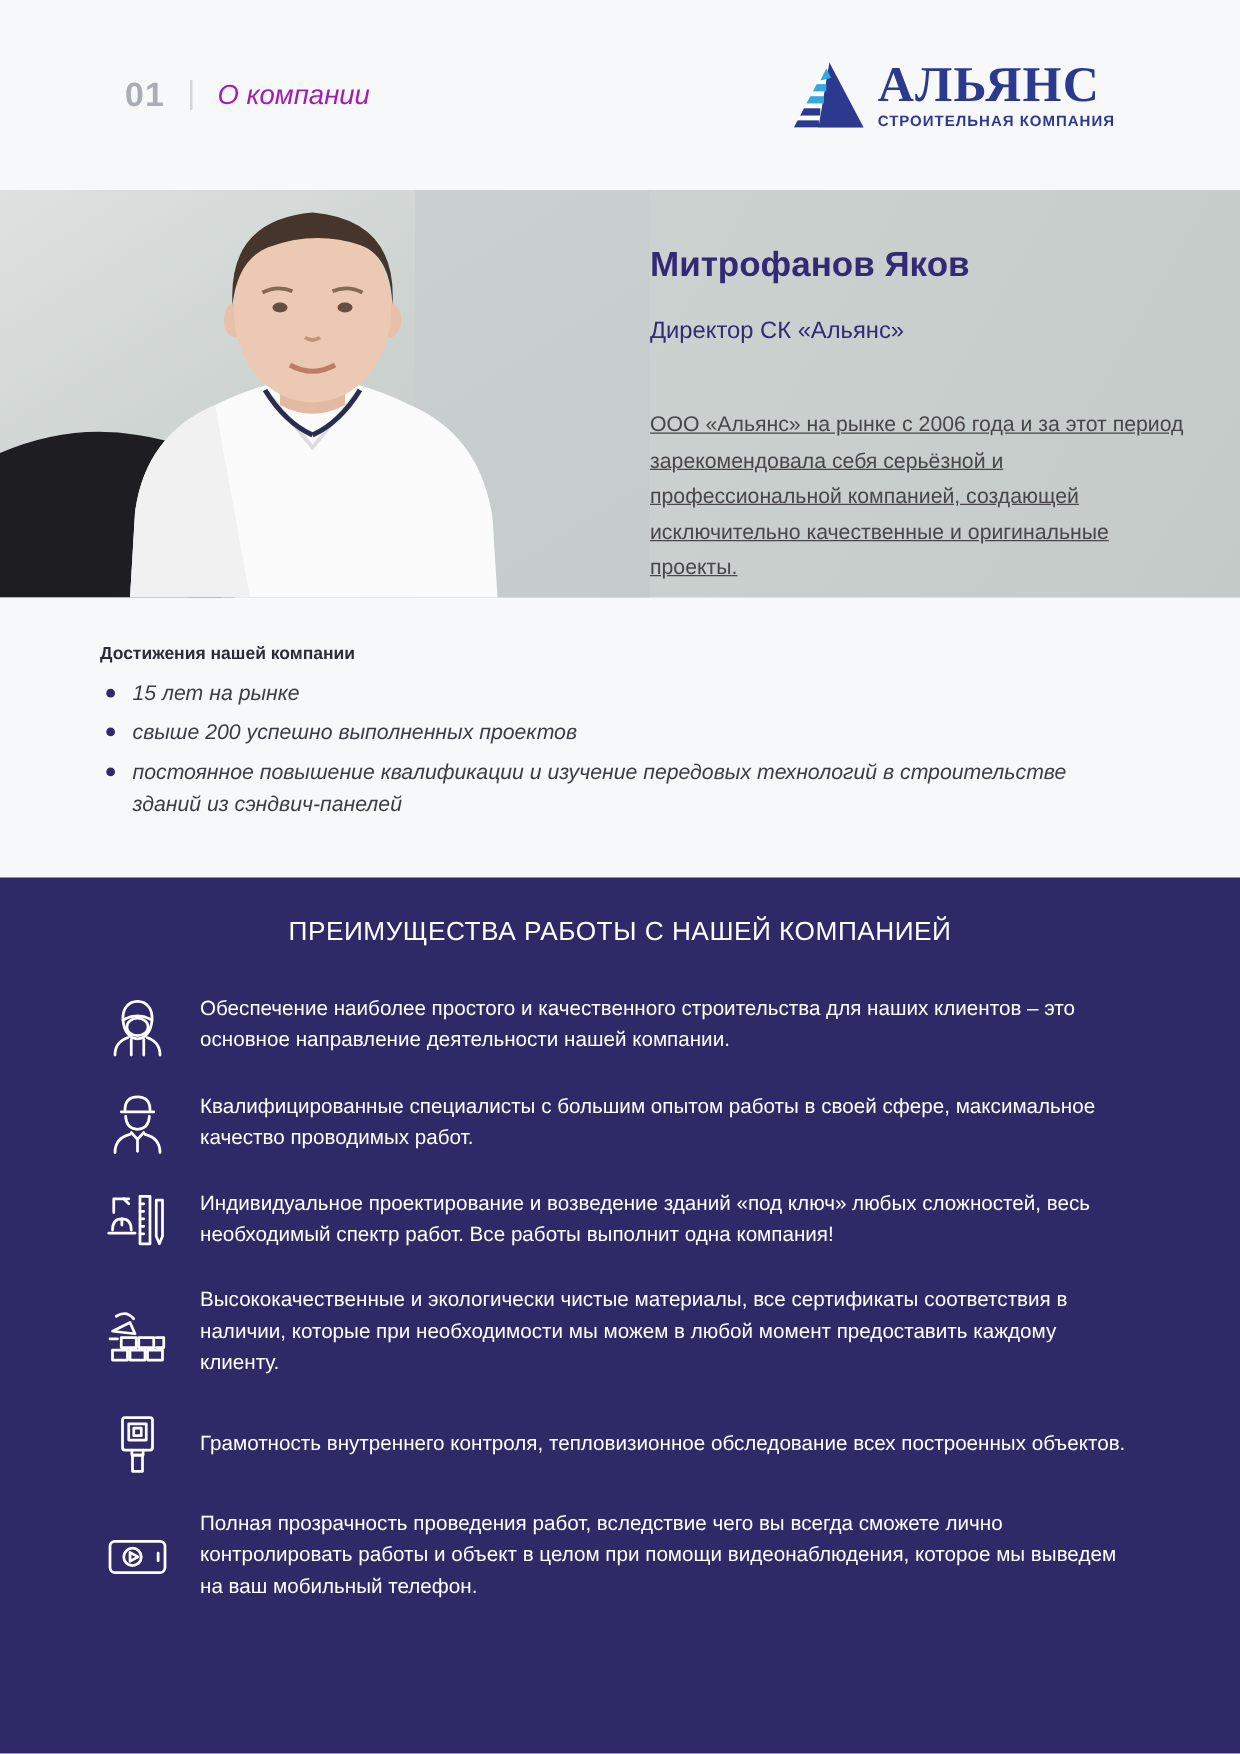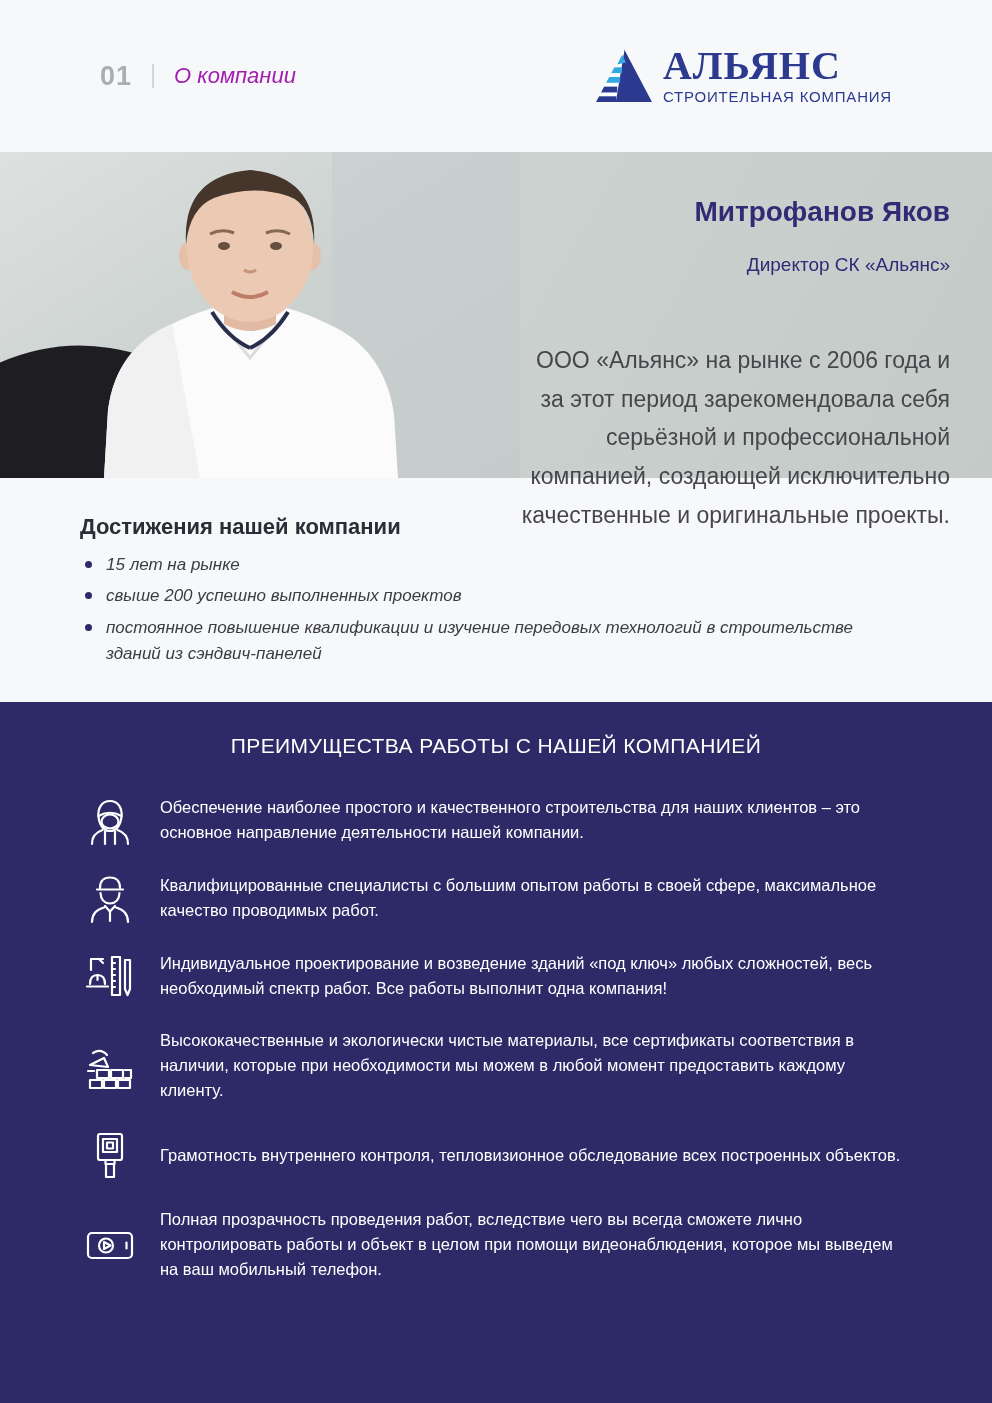--- a/index.html
+++ b/index.html
@@ -23,39 +23,38 @@
   .sec-sep { width: 2px; height: 24px; background: #d3d5da; }
   .sec-title { font-size: 22px; font-style: italic; color: #a21caf; }
   .logo { display: flex; align-items: center; gap: 8px; }
   .logo svg { display: block; }
   .logo-txt { display: flex; flex-direction: column; align-items: flex-start; }
   .logo-name {
     font-family: "Liberation Serif", serif; font-weight: bold;
     font-size: 40px; line-height: 0.95; color: #2b3a8f; letter-spacing: 1px;
   }
   .logo-sub {
-    font-size: 15px; font-weight: normal; color: #2b3a8f; letter-spacing: 0.8px;
+    font-size: 12px; font-weight: bold; color: #2b3a8f; letter-spacing: 0.8px;
     margin-top: 3px;
   }
 
   
   .hero {
     height: 326px; flex: 0 0 326px; position: relative;
     background: linear-gradient(120deg, #d8dddb 0%, #ccd2d0 45%, #c3cac8 100%);
-    text-align: right;
   }
   .hero-photo { position: absolute; left: 0; top: 0; }
   .hero-text { position: absolute; left: 520px; top: 0; width: 430px; }
   .dir-name { font-size: 28px; font-weight: bold; color: #322a75; margin-top: 44px; }
   .dir-pos  { font-size: 19px; color: #322a75; margin-top: 26px; }
-  .dir-desc { font-size: 23px; color: #47474b; line-height: 1.68; margin-top: 65px; }
+  .dir-desc { font-size: 17px; color: #47474b; line-height: 1.68; margin-top: 50px; text-decoration: underline; }
 
   
   .ach { height: 224px; flex: 0 0 224px; padding: 36px 80px 0 80px; }
-  .ach h2 { font-size: 22px; font-weight: bold; color: #2c2c36; }
+  .ach h2 { font-size: 14px; font-weight: bold; color: #2c2c36; }
   .ach ul { list-style: none; margin-top: 12px; font-style: italic; }
   .ach li {
     position: relative; padding-left: 26px;
     font-size: 17px; color: #3c3c45; line-height: 1.55; margin-bottom: 5px;
     max-width: 830px;
   }
   .ach li::before {
     content: ""; position: absolute; left: 5px; top: 9px;
     width: 7px; height: 7px; border-radius: 50%; background: #2e2a6b;
   }

